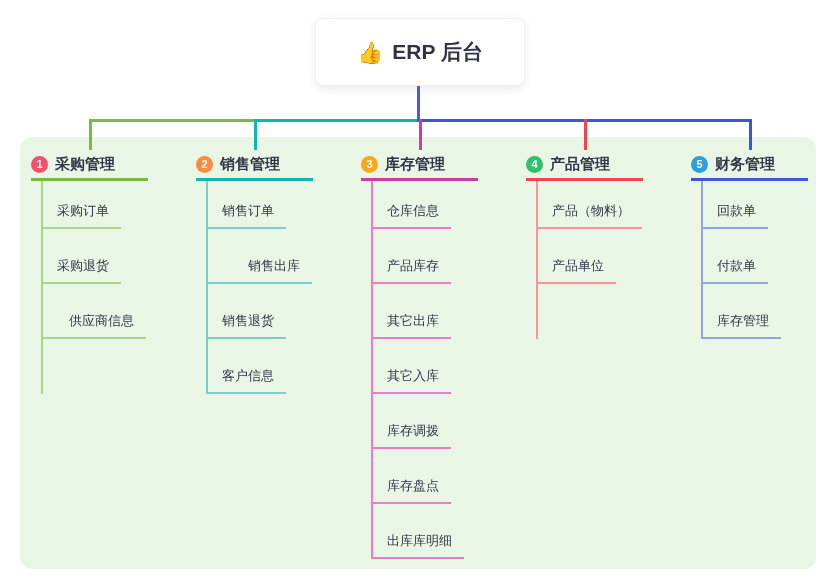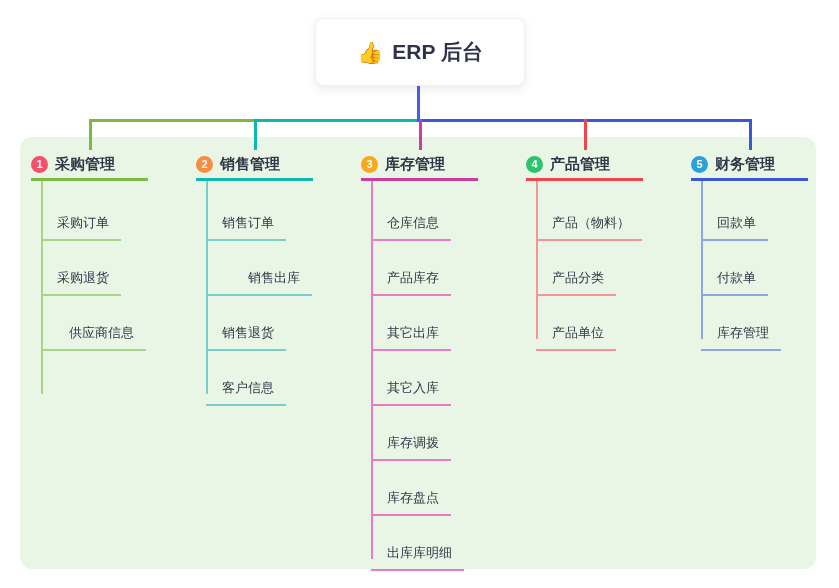--- a/index.html
+++ b/index.html
@@ -34,21 +34,21 @@
   }
   .badge{
     flex:0 0 auto;width:17px;height:17px;border-radius:50%;
     color:#ffffff;font-size:11px;font-weight:700;
     display:flex;align-items:center;justify-content:center;line-height:1;
   }
   .header-rule{position:absolute;left:0;top:28px;width:117px;height:3px;}
   .trunk{position:absolute;left:10px;top:31px;width:2px;}
   .children{position:absolute;left:10px;top:31px;}
   .child{height:55px;display:flex;align-items:flex-end;}
-  .child:first-child{height:60px;}
+  .child:first-child{height:48px;}
   .child-label{
     display:inline-block;white-space:nowrap;
     font-size:13px;color:#333548;
     padding:0 12px 7px 16px;border-bottom:2px solid transparent;
     cursor:default;
   }
 </style>
 </head>
 <body>
 
@@ -149,23 +149,20 @@
           <span class="badge" style="background: rgb(45, 194, 107);">4</span>
           <span>产品管理</span>
         </div>
         <div class="header-rule" style="background: rgb(240, 69, 78);"></div>
         <div class="trunk" style="background: rgb(246, 149, 152); height: 158px;"></div>
         <div class="children">
           <div class="child">
             <span class="child-label" style="border-bottom-color: rgb(246, 149, 152);">产品（物料）</span>
           </div>
           <div class="child">
-            <span class="child-label" style="border-bottom-color: rgb(246, 149, 152);">产品分类</span>
-          </div>
-          <div class="child">
             <span class="child-label" style="border-bottom-color: rgb(246, 149, 152);">产品单位</span>
           </div>
         </div>
       </div>
       <div class="column" style="left: 691px;">
         <div class="branch-header">
           <span class="badge" style="background: rgb(45, 159, 217);">5</span>
           <span>财务管理</span>
         </div>
         <div class="header-rule" style="background: rgb(59, 87, 216);"></div>

